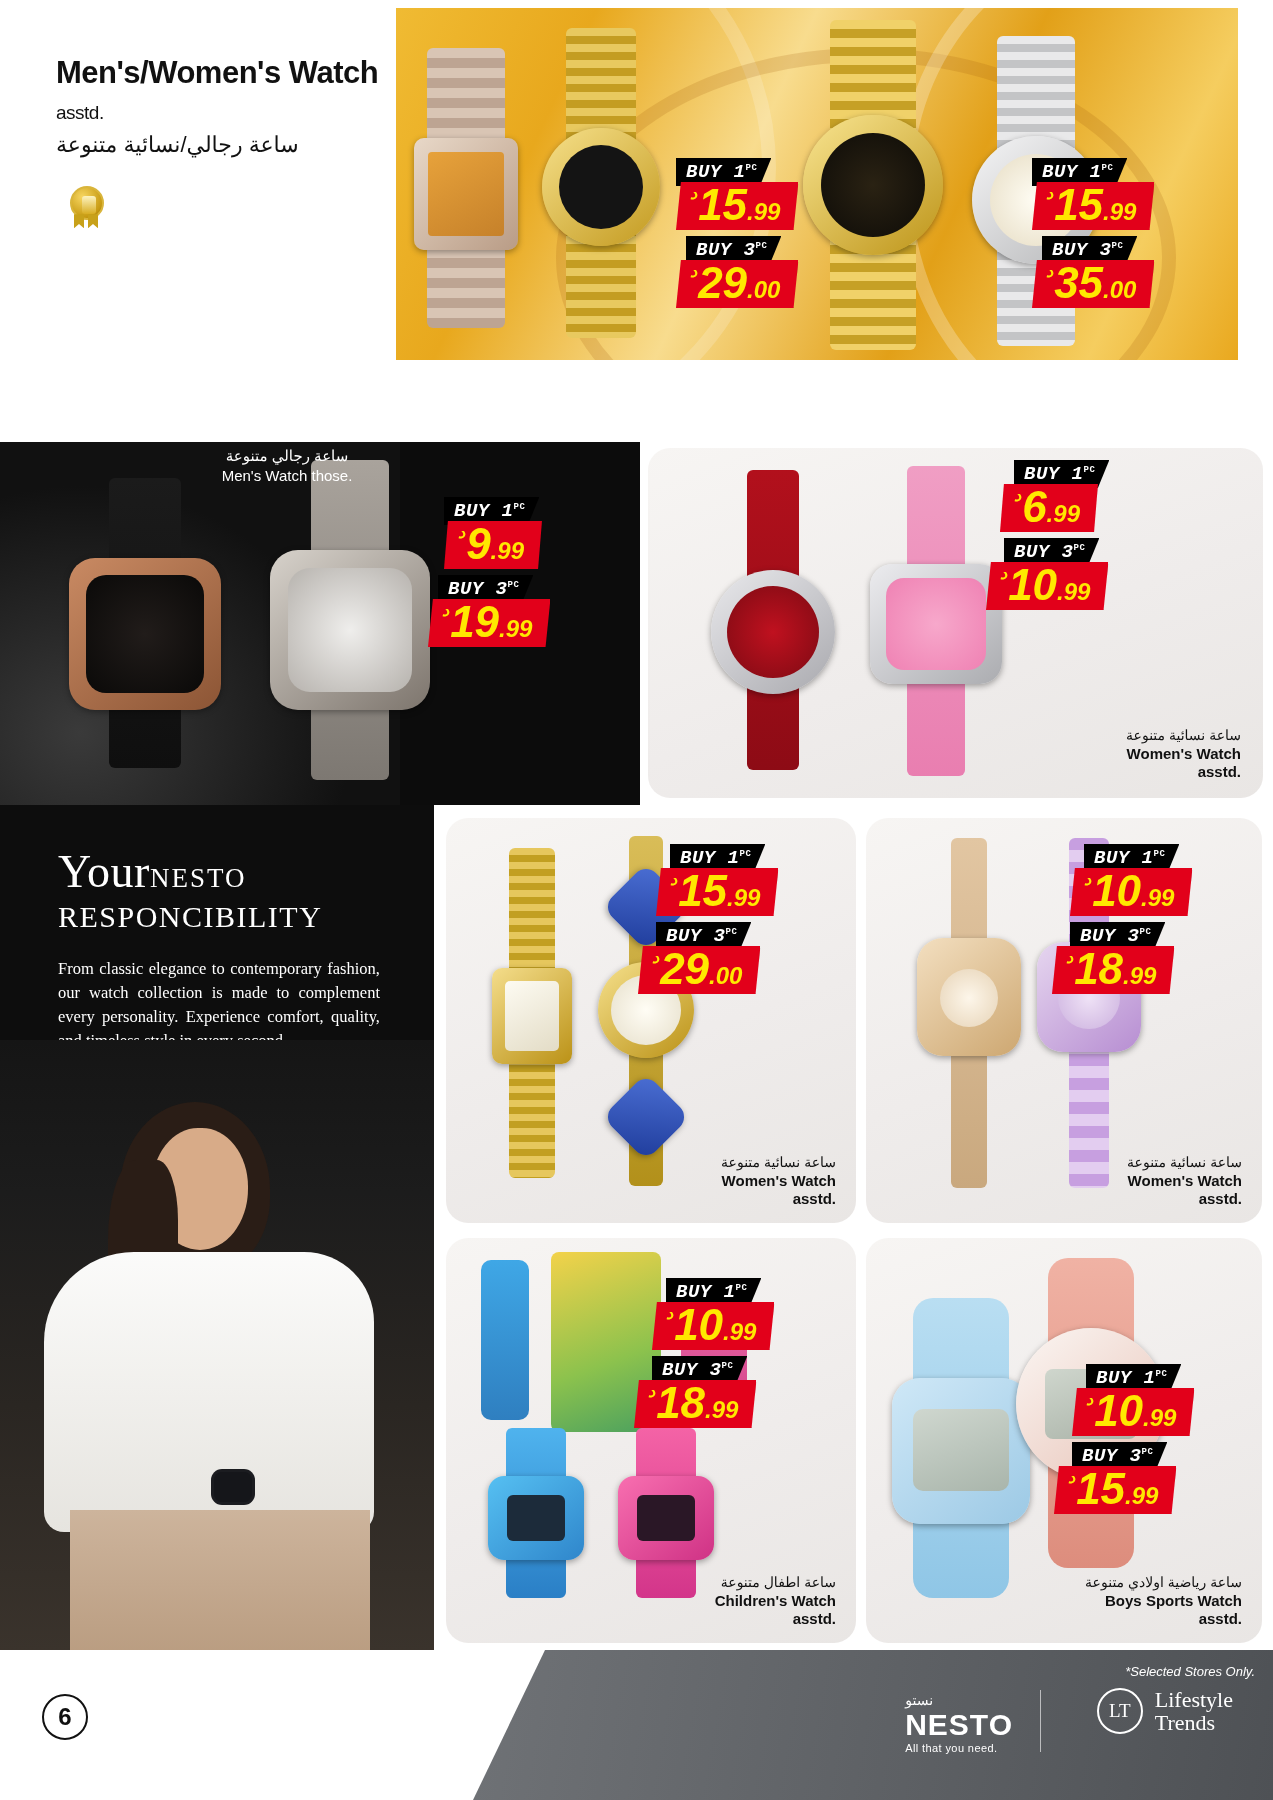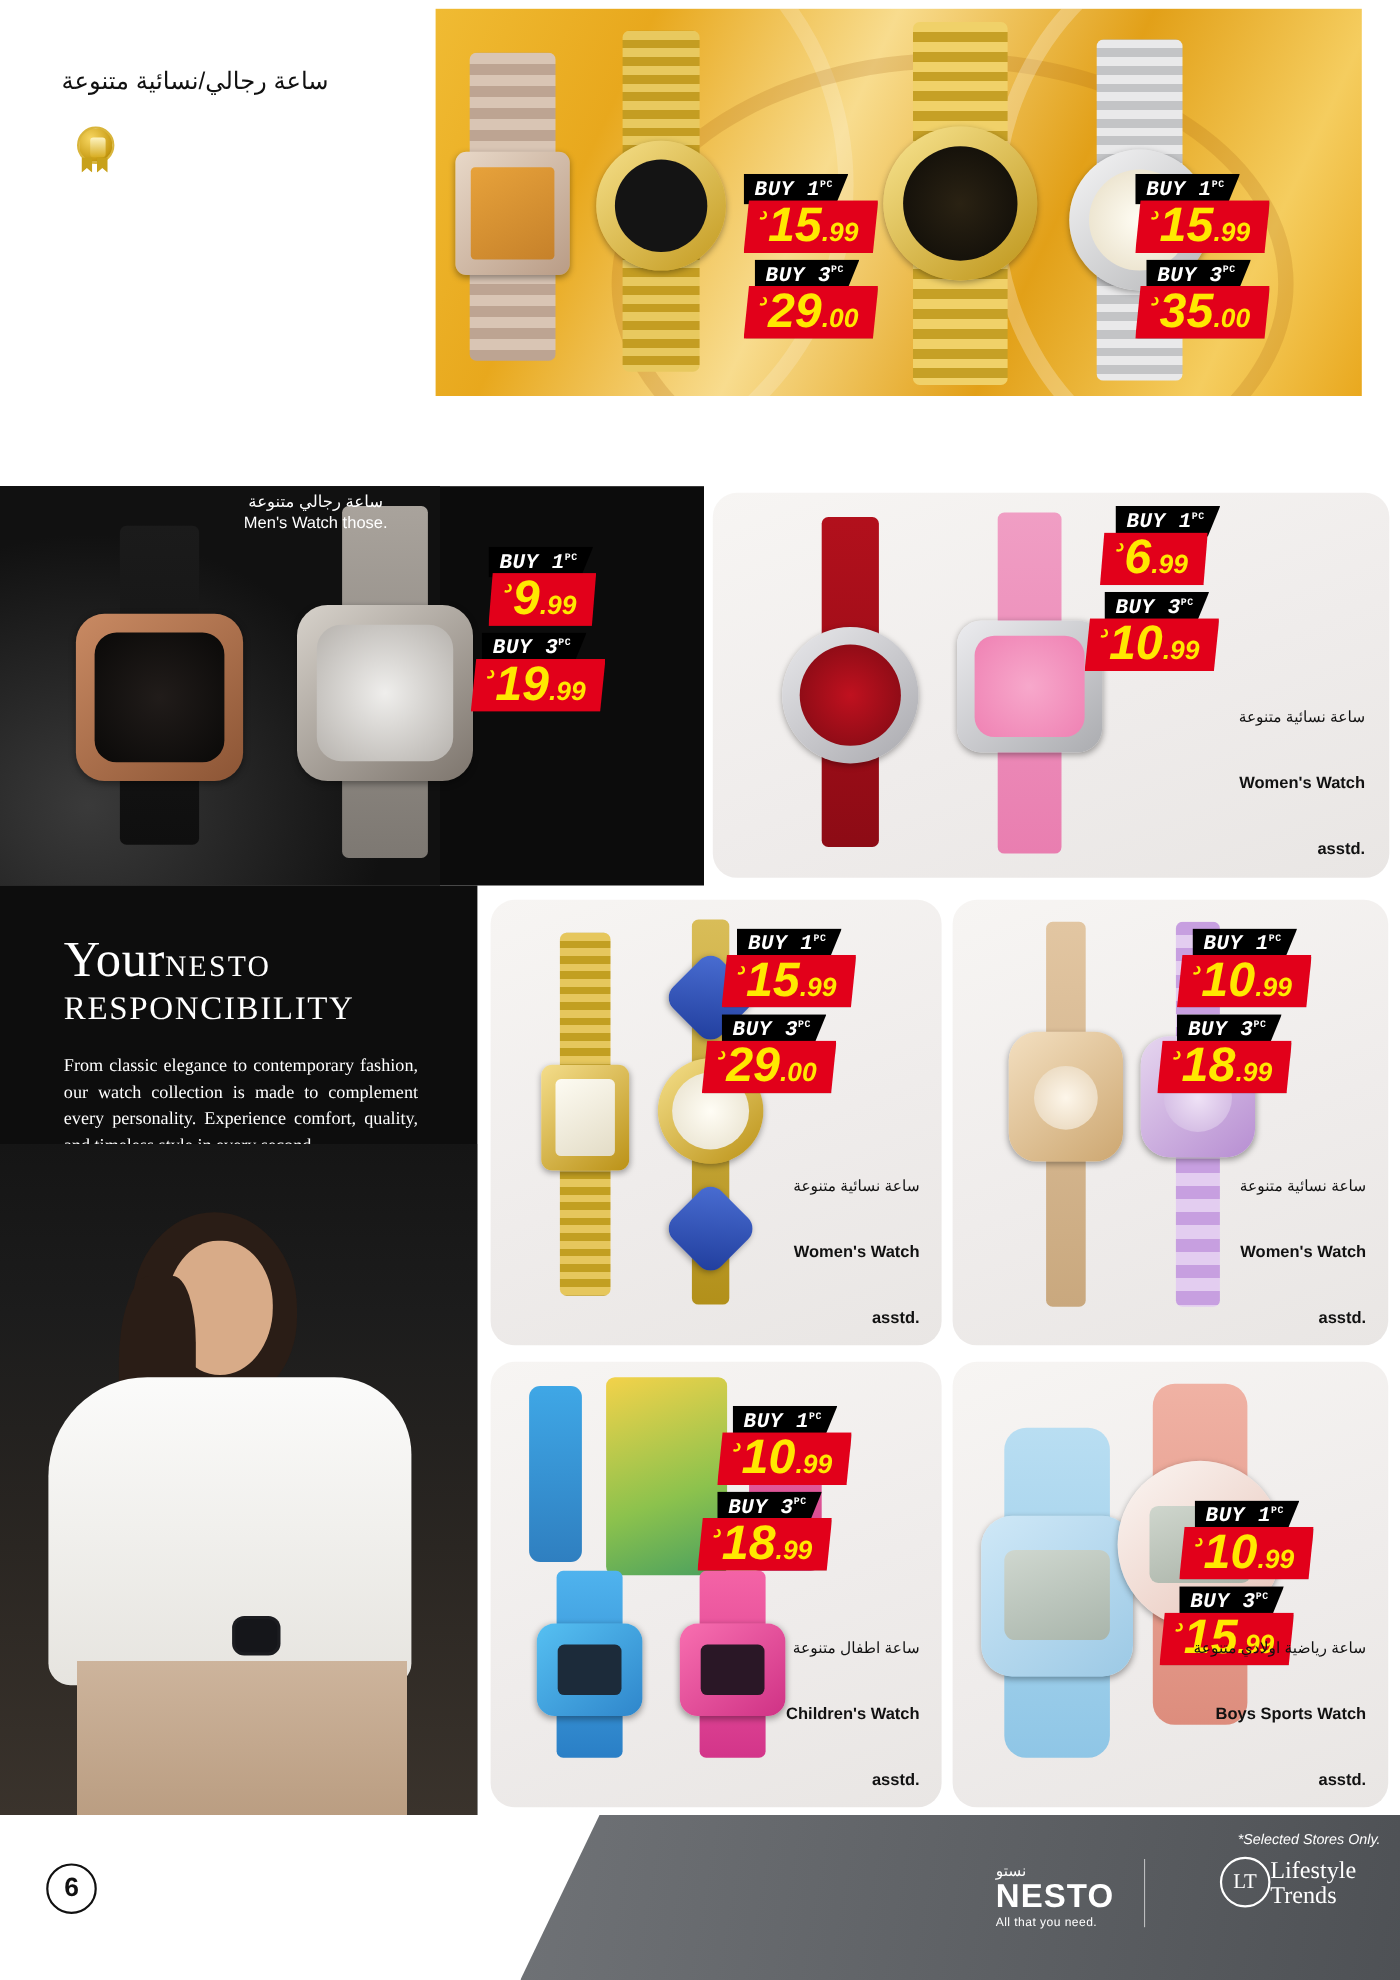--- a/index.html
+++ b/index.html
@@ -126,21 +126,21 @@
   .mens-label .en { font-size: 15px; margin-top: 2px; }
 
   
   .card {
     position: absolute; border-radius: 22px;
     background: linear-gradient(160deg,#f7f5f3 0%, #efeceb 55%, #e9e6e4 100%);
     overflow: hidden;
   }
   .card-caption { position: absolute; text-align: right; color: #111; line-height: 1.25; }
   .card-caption .ar { font-size: 14px; }
-  .card-caption .en { font-size: 15px; font-weight: bold; margin-top: 42px; }
+  .card-caption .en { font-size: 15px; font-weight: bold; }
 
   
   .editorial {
     position: absolute; left: 0; top: 805px; width: 434px; height: 845px;
     background: #0d0d0d; color: #fff; overflow: hidden;
   }
   .ed-title1 {
     position: absolute; left: 58px; top: 40px;
     font-family: "Liberation Serif", serif; font-size: 46px; letter-spacing: 0.5px;
   }
@@ -212,21 +212,21 @@
     position: absolute; left: 130px; top: 78px; width: 530px; text-align: center;
     font-size: 21px; font-weight: bold; color: #111;
   }
   .nesto-logo {
     position: absolute; right: 260px; top: 42px; color: #fff; text-align: left;
   }
   .nesto-logo .brand { font-size: 30px; font-weight: bold; letter-spacing: 1px; }
   .nesto-logo .tag { font-size: 11px; letter-spacing: 0.4px; }
   .nesto-logo .ar { font-size: 14px; }
   .lt-logo {
-    position: absolute; right: 40px; top: 38px; color: #fff; display: flex; align-items: center; 
+    position: absolute; right: 40px; top: 38px; color: #fff; display: flex; align-items: center; gap: 12px;
   }
   .lt-circle {
     width: 46px; height: 46px; border: 2px solid #fff; border-radius: 50%;
     display: flex; align-items: center; justify-content: center;
     font-family: "Liberation Serif", serif; font-size: 19px;
   }
   .lt-text { font-family: "Liberation Serif", serif; font-size: 22px; line-height: 1.05; }
   .divider-v {
     position: absolute; right: 232px; top: 40px; width: 1px; height: 62px; background: rgba(255,255,255,0.6);
   }
@@ -293,20 +293,21 @@
         <div class="tag-row" style="margin-top:6px; margin-left:10px;">
           <span class="buy-flag"><span>BUY 3</span><span class="pc">PC</span></span>
         </div>
         <div class="price-box" style="margin-top:-4px;">
           <span class="cur">د</span><span class="price-main">35</span><span class="price-dec">.00</span>
         </div>
       </div>
     </div>
 
     <div class="hero-left">
+      <h1 class="hero-title"><span>Men's/Women's Watch</span> <span class="asstd">asstd.</span></h1>
       <div class="hero-arabic">ساعة رجالي/نسائية متنوعة</div>
       <div class="warranty-badge">
         <div class="ribbon"></div>
         <div class="tails"></div>
       </div>
     </div>
   </section>
 
   <section class="panel-mens">
     <div class="coal"></div>

